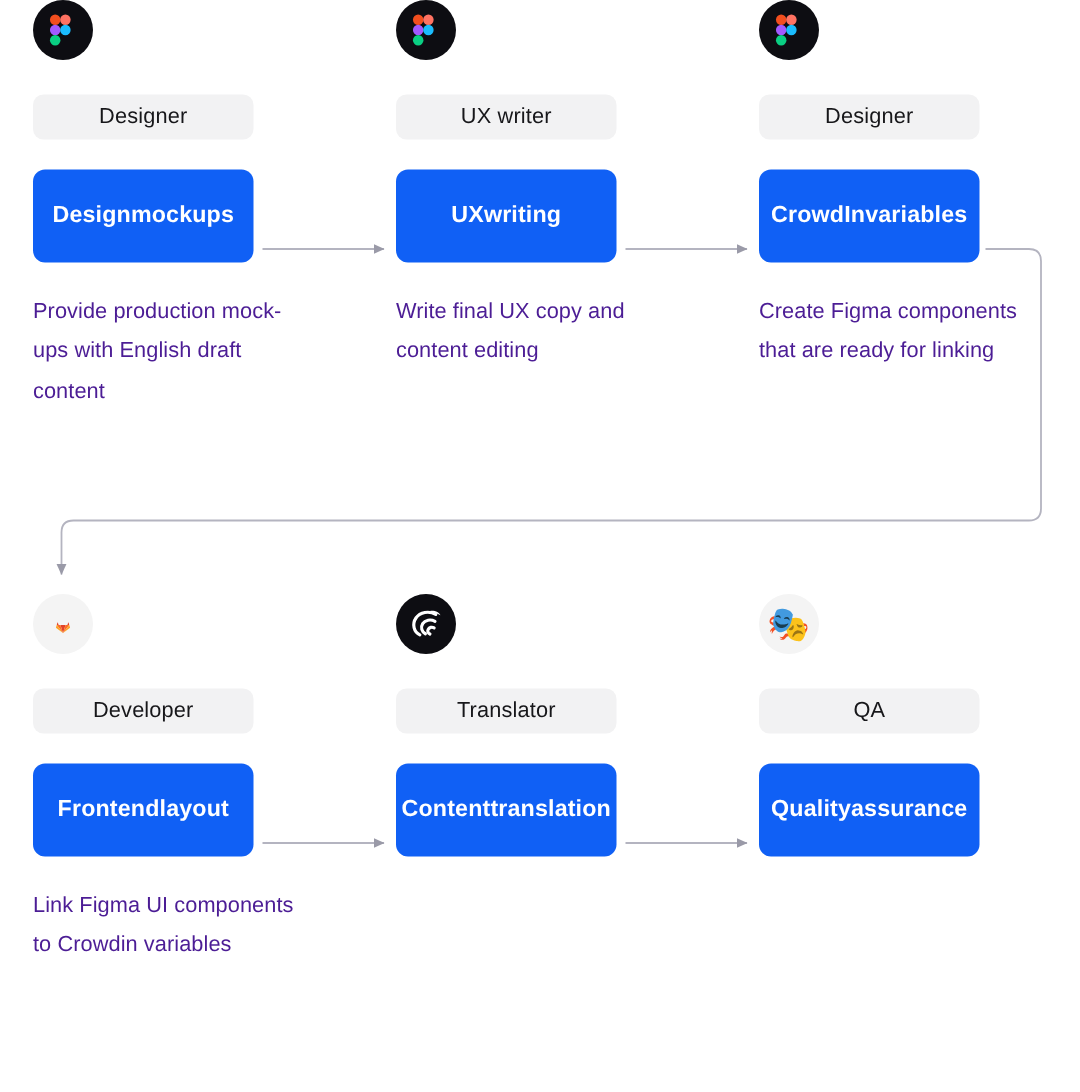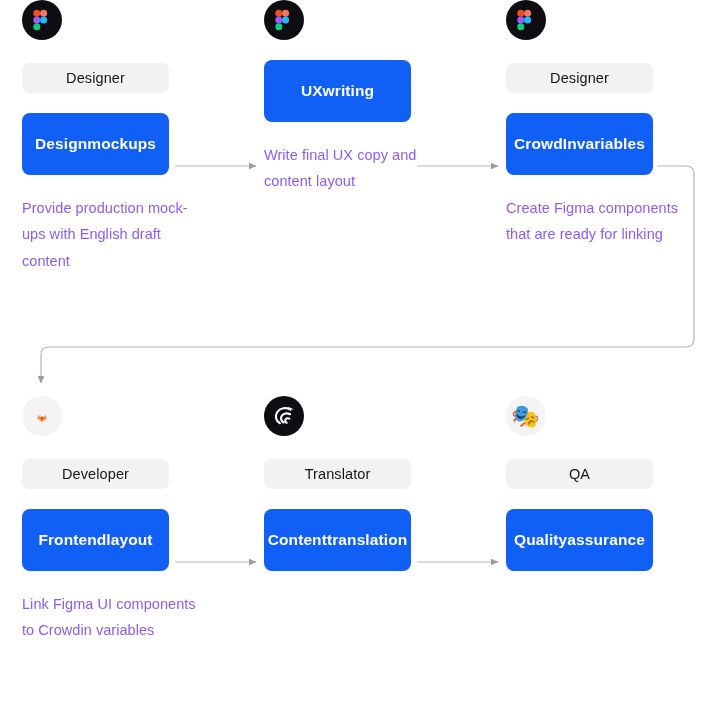--- a/index.html
+++ b/index.html
@@ -107,21 +107,21 @@
     text-align: center;
     letter-spacing: 0.1px;
   }
   .step-box span { display: block; }
 
   
   .desc {
     margin-top: 20px;
     font-size: 14.5px;
     line-height: 1.82;
-    color: #8b5cf6;
+    color: #4c1d95;
     width: 180px;
     letter-spacing: 0.05px;
   }
 </style>
 </head>
 <body>
 
 <div id="diagram">
 
   <svg class="connector-layer" viewBox="0 0 720 728" width="720" height="728">
@@ -177,25 +177,28 @@
     <div class="col col-1">
       <div class="avatar dark">
         <svg viewBox="0 0 40 40" aria-hidden="true">
           <circle cx="14.8" cy="13.2" r="3.5" fill="#f24e1e"></circle>
           <circle cx="21.6" cy="13.2" r="3.5" fill="#ff7262"></circle>
           <circle cx="14.8" cy="20.0" r="3.5" fill="#a259ff"></circle>
           <circle cx="21.6" cy="20.0" r="3.5" fill="#1abcfe"></circle>
           <circle cx="14.8" cy="26.8" r="3.5" fill="#0acf83"></circle>
         </svg>
       </div>
+      <div class="role-pill">
+        <span>UX writer</span>
+      </div>
       <div class="step-box">
         <span>UX</span>
         <span>writing</span>
       </div>
-      <div class="desc">Write final UX copy and content layout</div>
+      <div class="desc">Write final UX copy and content editing</div>
     </div>
 
     <div class="col col-2">
       <div class="avatar dark">
         <svg viewBox="0 0 40 40" aria-hidden="true">
           <circle cx="14.8" cy="13.2" r="3.5" fill="#f24e1e"></circle>
           <circle cx="21.6" cy="13.2" r="3.5" fill="#ff7262"></circle>
           <circle cx="14.8" cy="20.0" r="3.5" fill="#a259ff"></circle>
           <circle cx="21.6" cy="20.0" r="3.5" fill="#1abcfe"></circle>
           <circle cx="14.8" cy="26.8" r="3.5" fill="#0acf83"></circle>

